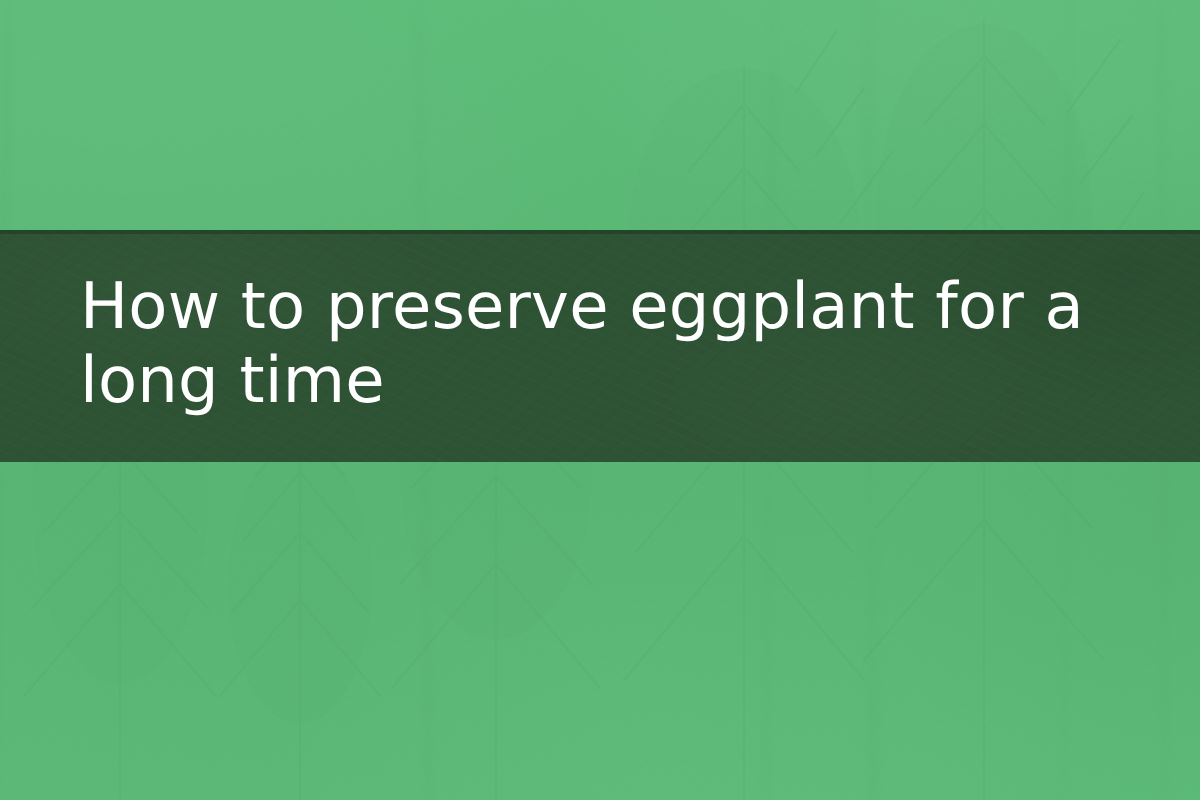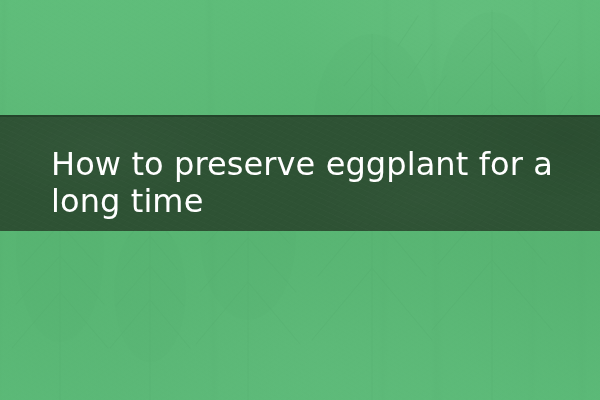--- a/index.html
+++ b/index.html
@@ -111,21 +111,21 @@
     left: 0; right: 0; top: 0;
     height: 2px;
     background: rgba(20,48,28,0.40);
   }
 
   .title-text {
     position: absolute;
     left: 36px;
     right: 18px;
     top: 16px;
-    margin: 15px;
+    margin: 4px;
     color: #ffffff;
     font-family: "DejaVu Sans", "Liberation Sans", sans-serif;
     font-size: 32px;
     font-weight: 400;
     line-height: 37px;
     letter-spacing: 0.1px;
     white-space: pre-line;
   }
 </style>
 </head>

